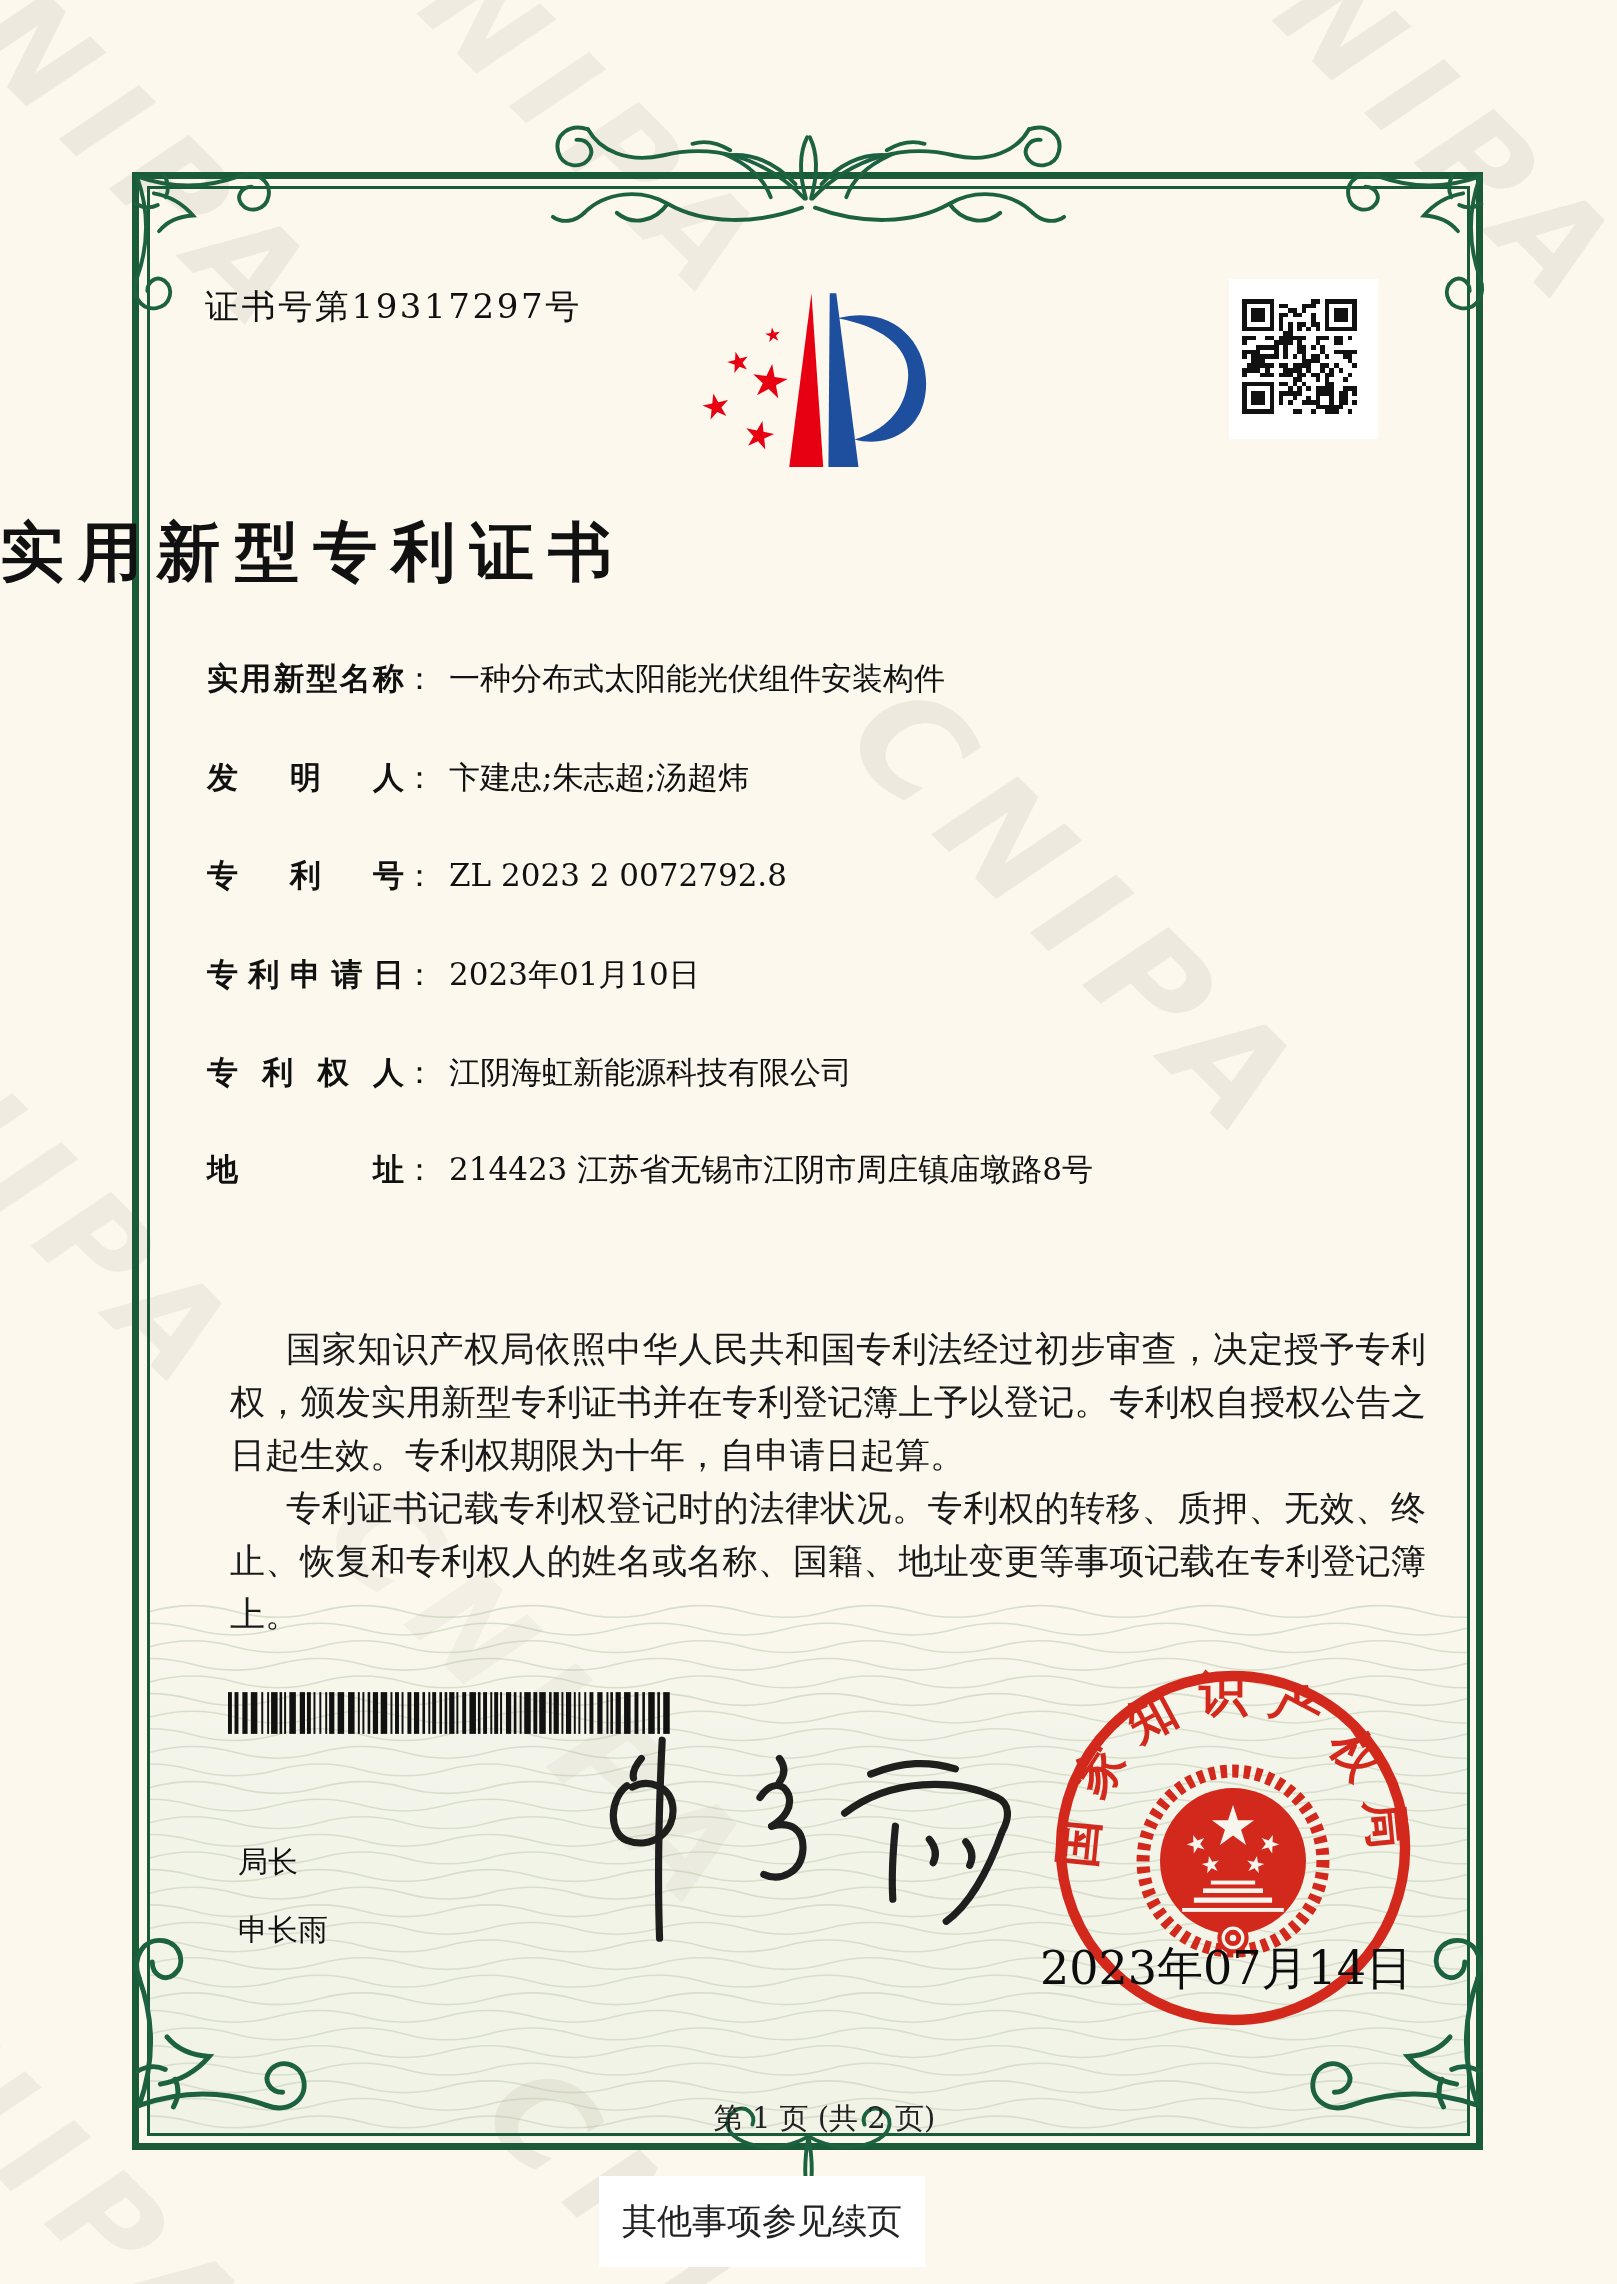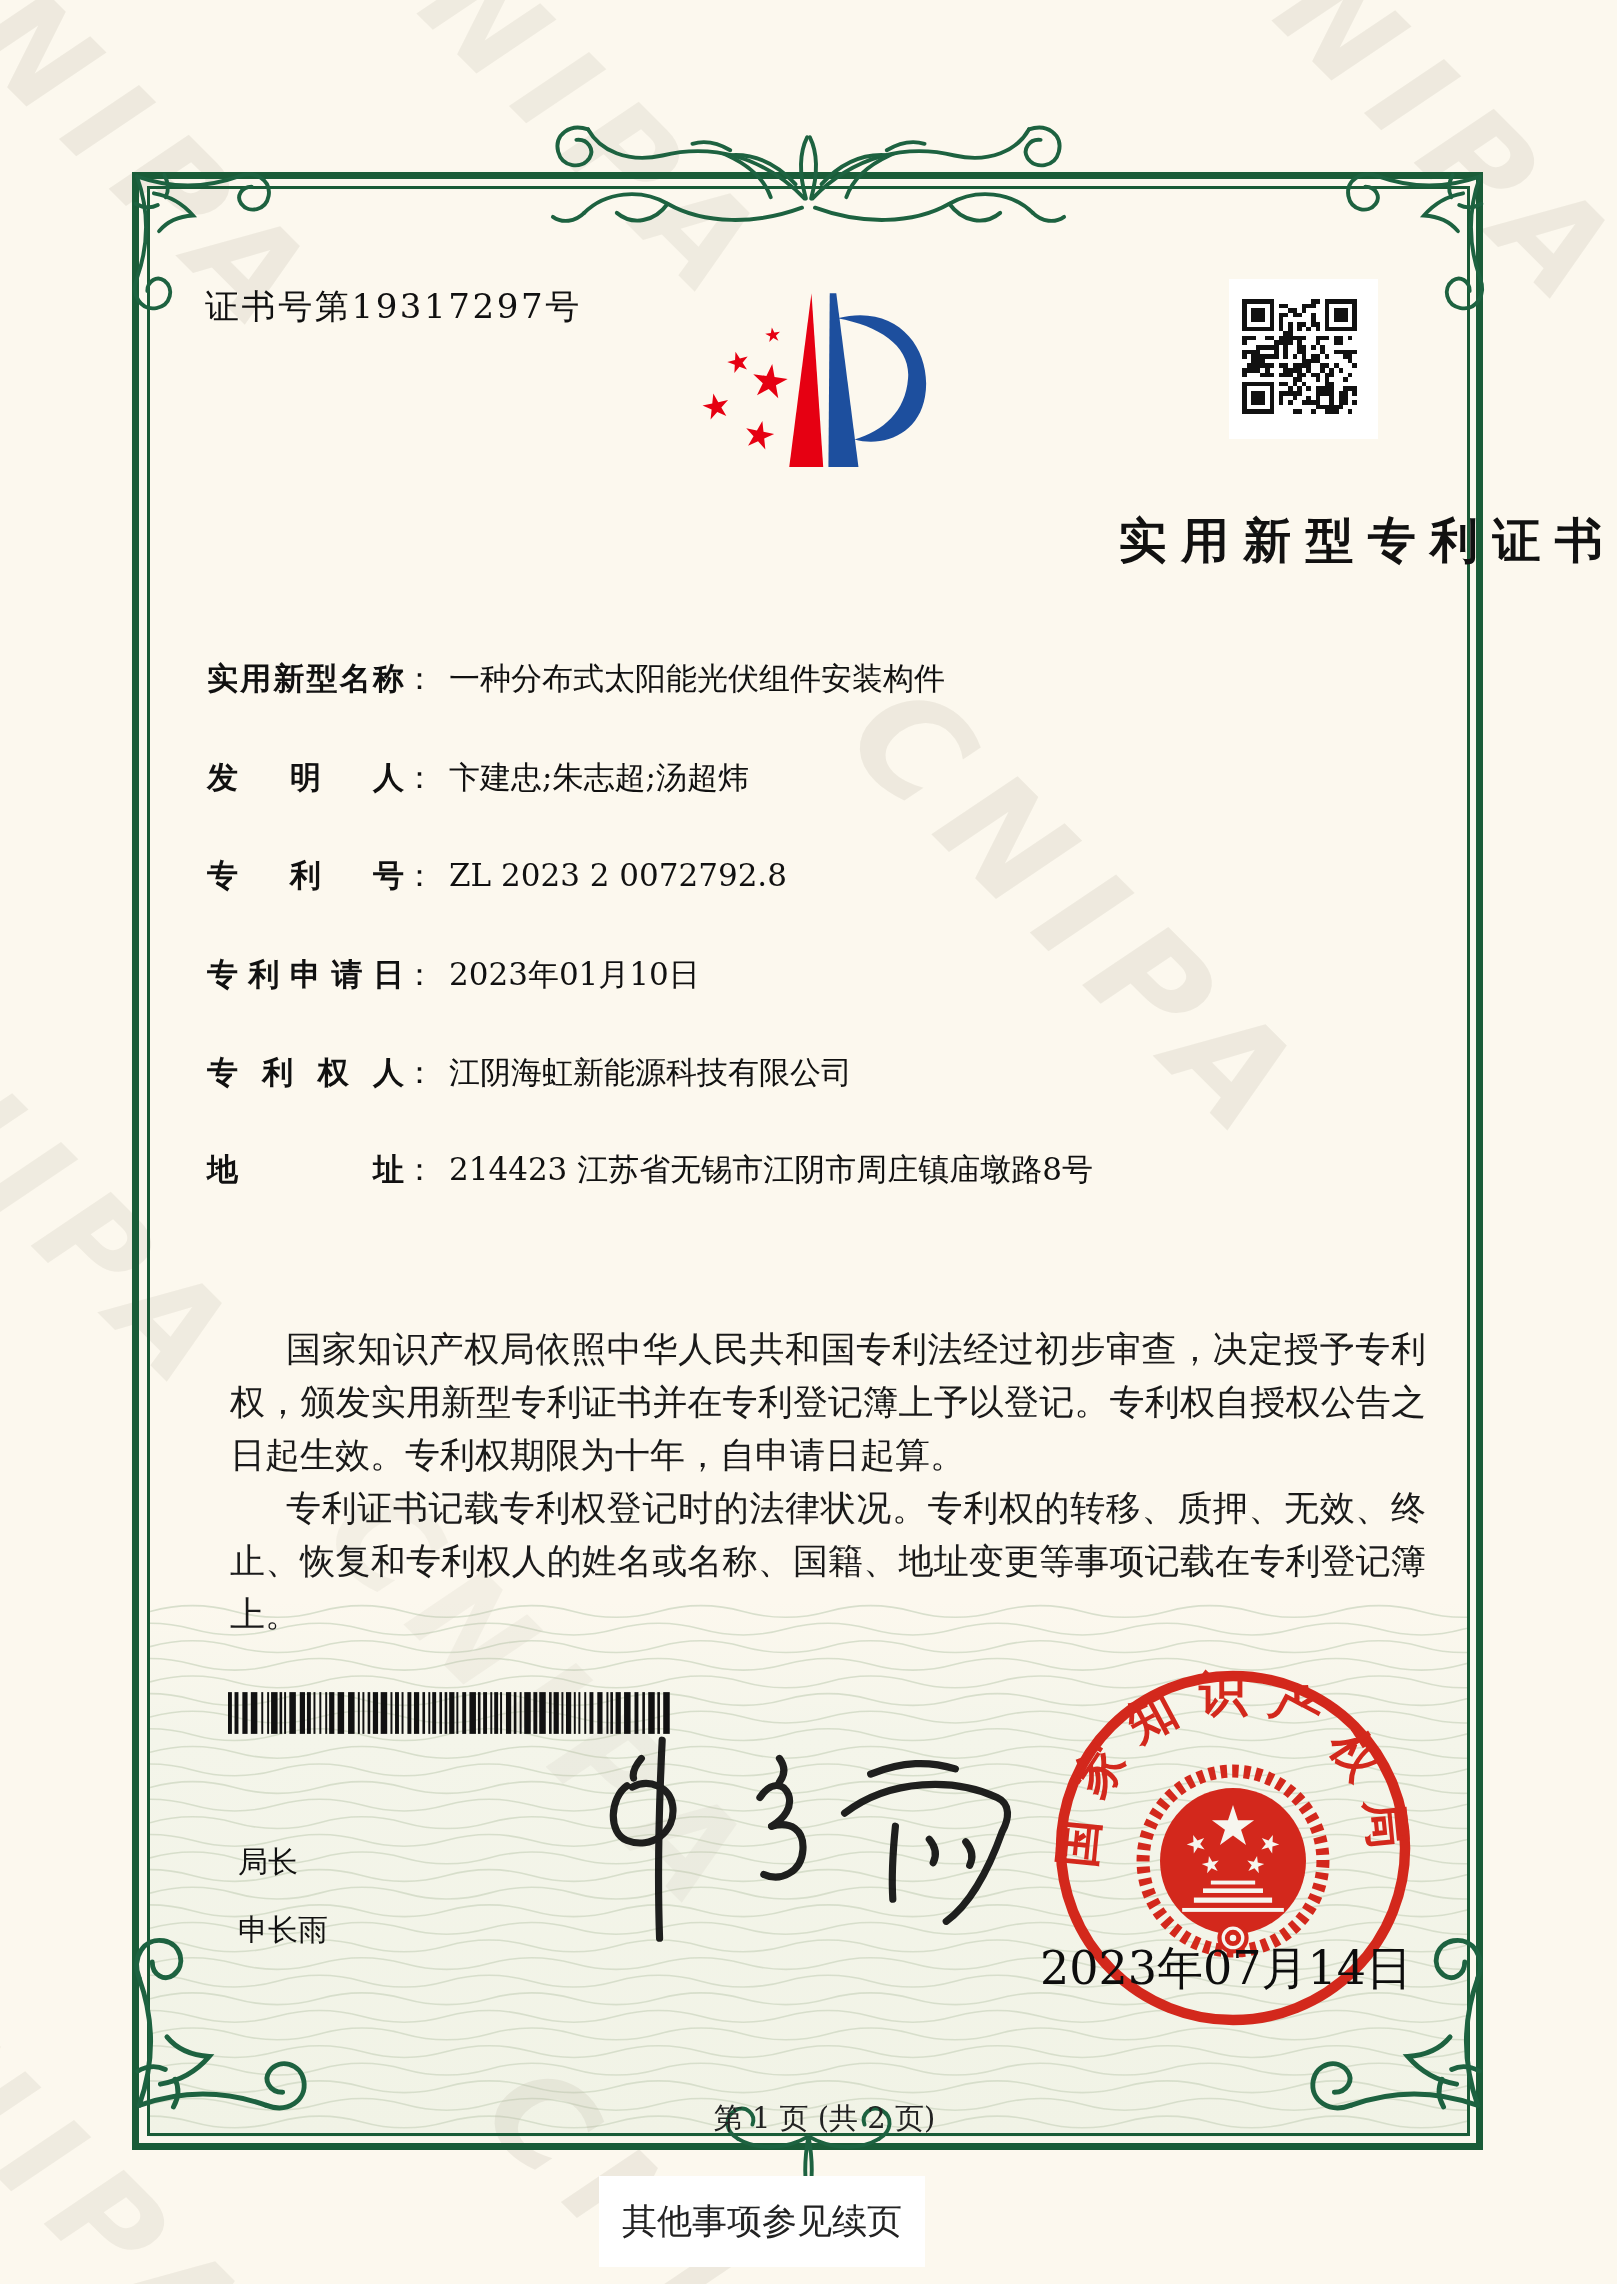--- a/index.html
+++ b/index.html
@@ -10,21 +10,21 @@
   .wm{position:absolute;font-family:"DejaVu Sans",sans-serif;font-style:italic;font-weight:700;
       color:#b9b3a2;letter-spacing:22px;transform:rotate(45deg);transform-origin:left top;
       white-space:nowrap;pointer-events:none;}
   
   .frame-outer{position:absolute;left:132px;top:172px;width:1337px;height:1964px;
                border:7.8px solid #1a5c38;}
   .frame-inner{position:absolute;left:147px;top:186px;width:1317px;height:1944px;
                border:3.3px solid #1a5c38;}
   
   .cert-no{left:205px;top:284px;font-size:34px;letter-spacing:2.6px;}
-  .title{left:0;top:509px;width:100%;text-align:right;font-size:48px;font-weight:bold;
+  .title{left:0;top:509px;width:100%;text-align:left;font-size:64px;font-weight:bold;
          letter-spacing:14.3px;}
   
   .row{left:207px;height:39px;line-height:39px;font-size:31px;white-space:nowrap;}
   .flabel{display:inline-block;width:197px;text-align:justify;text-align-last:justify;font-weight:bold;}
   .flabel-sm{width:192px;}
   .fvalue{margin-left:14px;}
   .grant{position:absolute;left:593px;top:0;white-space:nowrap;}
   
   .paras{left:230px;top:1323px;width:1196px;font-size:35px;line-height:53px;
          text-align:justify;color:#1a1a1a;}

